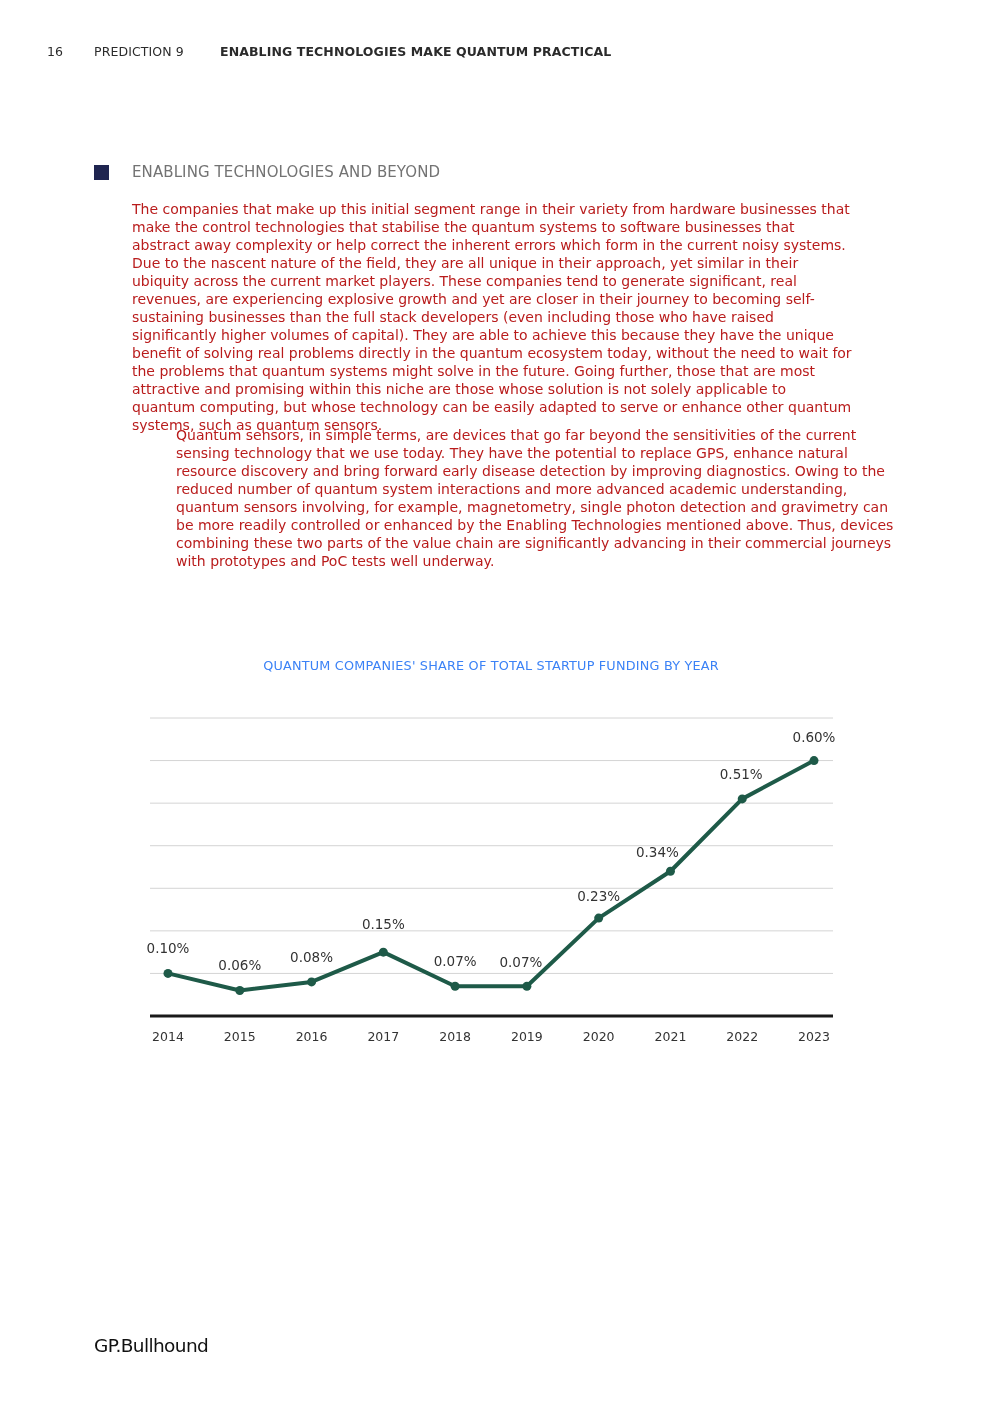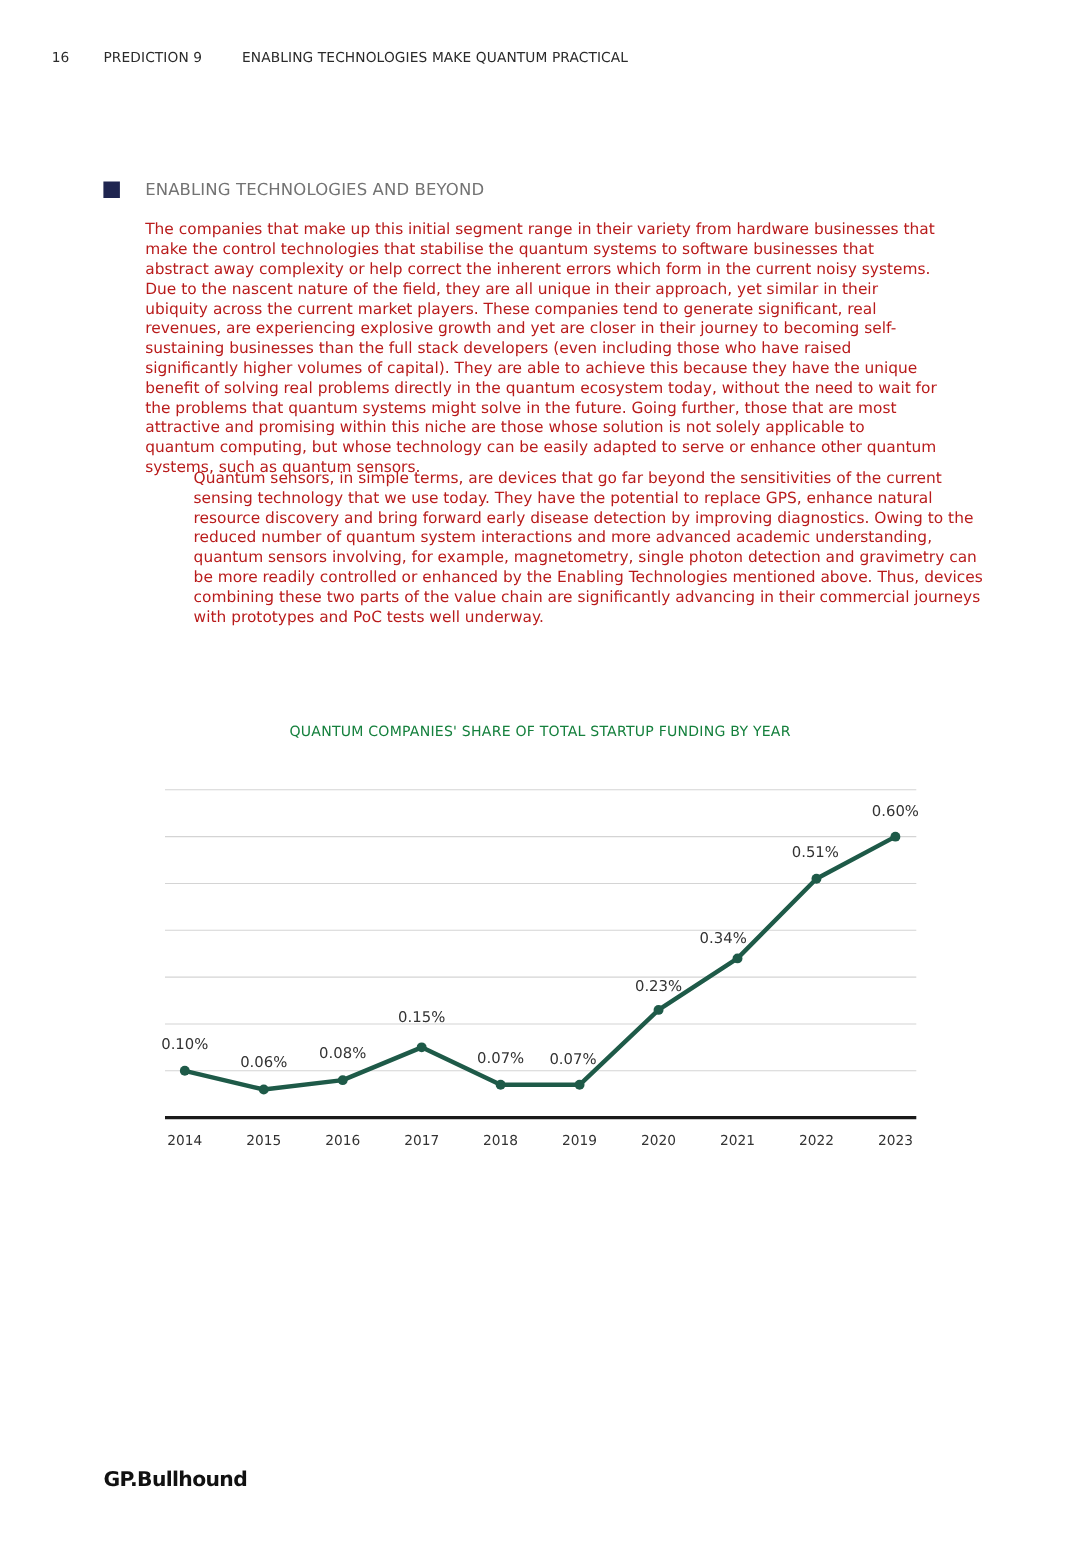--- a/index.html
+++ b/index.html
@@ -1,30 +1,30 @@
 <!DOCTYPE html>
 <html><head>
 <meta charset="utf-8">
 <style>
   html, body { margin:0; padding:0; background:#ffffff; }
   body { width:992px; height:1403px; position:relative; overflow:hidden;
          font-family:"DejaVu Sans", sans-serif; color:#2a2a2a; }
   .hdr { position:absolute; top:44px; font-size:12.5px; color:#2b2b2b; letter-spacing:0.1px; }
   .hdr.page { left:47px;text-align:right; }
   .hdr.sect { left:94px; }
-  .hdr.title { left:220px; }
+  .hdr.title { left:220px;font-weight:bold; }
   .marker { position:absolute; left:94px; top:165px; width:15px; height:15px; background:#1f2550; }
   .h2 { position:absolute; left:132px; top:163px; font-size:15px; color:#737373; letter-spacing:0.1px; }
   .body { position:absolute; left:132px; width:720px; font-size:14px; line-height:18px; color:#b91c1c; }
   .p1 { top:200px; }
   .p2 { top:426px;margin-left:44px; }
   .body p { margin:0; }
-  .chart-title { position:absolute; left:0; width:982px; top:658px; text-align:center; font-size:12.8px; color:#15803d; letter-spacing:0.2px; }
+  .chart-title { position:absolute; left:0; width:982px; top:658px; text-align:center; font-size:12.8px; color:#3b82f6; letter-spacing:0.2px; }
   svg#chart { position:absolute; left:0; top:700px; }
-  .logo { position:absolute; left:94px; top:1335px; font-family:"DejaVu Sans", sans-serif; font-weight:bold; font-size:18.5px; color:#111; letter-spacing:-0.6px; }
+  .logo { position:absolute; left:94px; top:1335px; font-family:"DejaVu Sans", sans-serif; font-weight:normal; font-size:18.5px; color:#111; letter-spacing:-0.6px; }
 </style>
 </head>
 <body>
 
 <div class="hdr page">16</div>
 <div class="hdr sect">PREDICTION 9</div>
 <div class="hdr title">ENABLING TECHNOLOGIES MAKE QUANTUM PRACTICAL</div>
 
 <div class="marker"></div>
 <div class="h2">ENABLING TECHNOLOGIES AND BEYOND</div>

